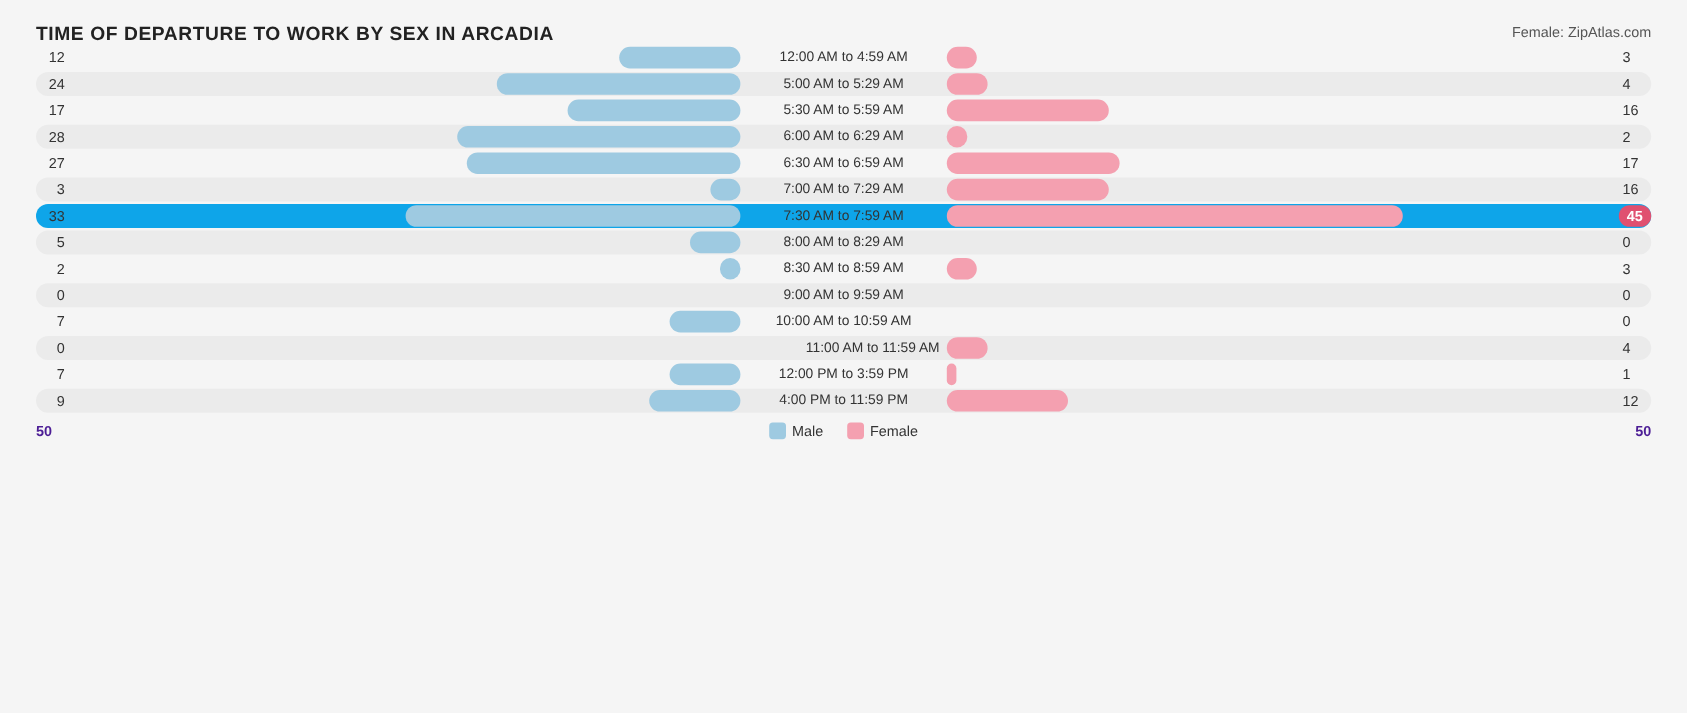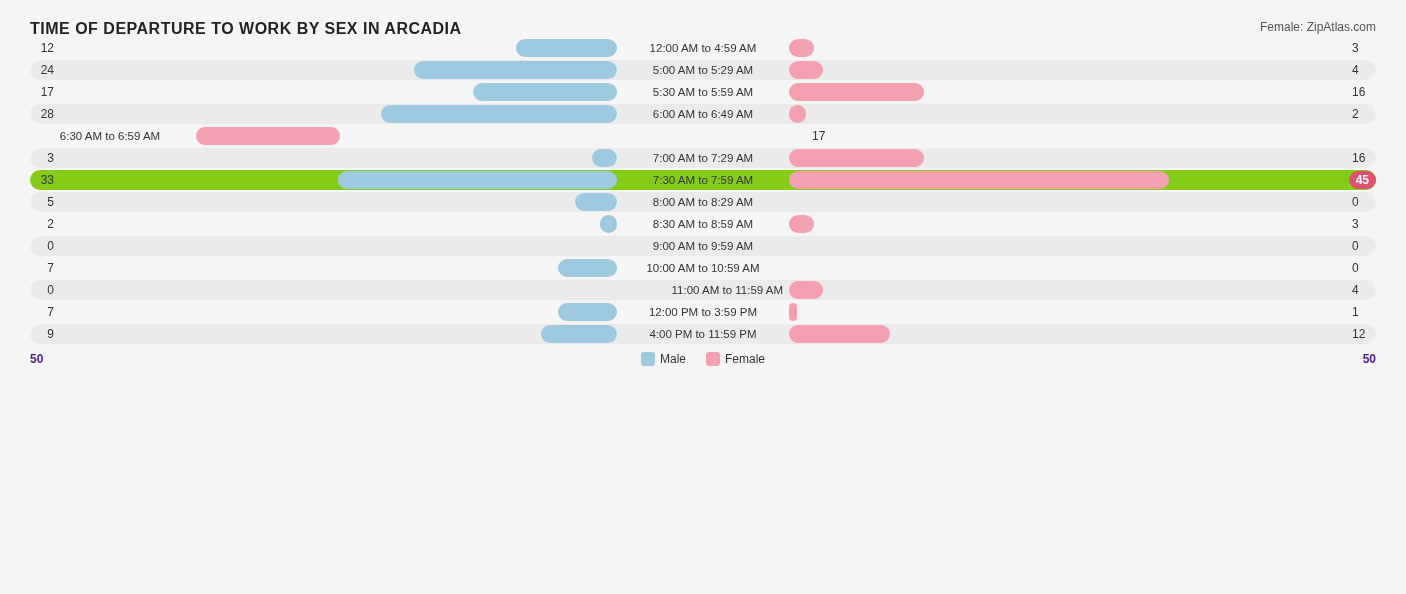--- a/index.html
+++ b/index.html
@@ -201,29 +201,35 @@
       <span class="female-value">16</span>
     </div>
   </div>
       <div class="full-row alt">
     <div class="left-section" style="width:48%; display:flex; align-items:center; justify-content:flex-end; gap:0; padding-right:6px;">
       <span class="male-value">28</span>
       <div class="male-bar-wrap" style="display:flex; justify-content:flex-end; width:380px;">
         <div class="male-bar" style="width:236px; height:18px; background:#9ecae1; border-radius:9px;"></div>
       </div>
     </div>
-    <div class="time-label" style="width:160px; text-align:center; font-size:11.5px; color:#333; white-space:nowrap; flex-shrink:0;">6:00 AM to 6:49 AM</div>
+    <div class="time-label" style="width:160px; text-align:center; font-size:11.5px; color:#333; white-space:nowrap; flex-shrink:0;">6:00 AM to 6:29 AM</div>
     <div class="right-section" style="width:48%; display:flex; align-items:center; gap:6px; padding-left:6px;">
       <div class="female-bar-wrap" style="display:flex; justify-content:flex-start; width:380px;">
         <div class="female-bar" style="width:17px; height:18px; background:#f4a0b0; border-radius:9px;"></div>
       </div>
       <span class="female-value">2</span>
     </div>
   </div>
       <div class="full-row">
+    <div class="left-section" style="width:48%; display:flex; align-items:center; justify-content:flex-end; gap:6px; padding-right:6px;">
+      <span class="male-value">27</span>
+      <div class="male-bar-wrap" style="display:flex; justify-content:flex-end; width:380px;">
+        <div class="male-bar" style="width:228px; height:18px; background:#9ecae1; border-radius:9px;"></div>
+      </div>
+    </div>
     <div class="time-label" style="width:160px; text-align:center; font-size:11.5px; color:#333; white-space:nowrap; flex-shrink:0;">6:30 AM to 6:59 AM</div>
     <div class="right-section" style="width:48%; display:flex; align-items:center; gap:6px; padding-left:6px;">
       <div class="female-bar-wrap" style="display:flex; justify-content:flex-start; width:380px;">
         <div class="female-bar" style="width:144px; height:18px; background:#f4a0b0; border-radius:9px;"></div>
       </div>
       <span class="female-value">17</span>
     </div>
   </div>
       <div class="full-row alt">
     <div class="left-section" style="width:48%; display:flex; align-items:center; justify-content:flex-end; gap:6px; padding-right:6px;">
@@ -233,21 +239,21 @@
       </div>
     </div>
     <div class="time-label" style="width:160px; text-align:center; font-size:11.5px; color:#333; white-space:nowrap; flex-shrink:0;">7:00 AM to 7:29 AM</div>
     <div class="right-section" style="width:48%; display:flex; align-items:center; gap:6px; padding-left:6px;">
       <div class="female-bar-wrap" style="display:flex; justify-content:flex-start; width:380px;">
         <div class="female-bar" style="width:135px; height:18px; background:#f4a0b0; border-radius:9px;"></div>
       </div>
       <span class="female-value">16</span>
     </div>
   </div>
-      <div class="full-row" style="background: #84cc16; border-radius: 15px;">
+      <div class="full-row" style="background: #0ea5e9; border-radius: 15px;">
     <div class="left-section" style="width:48%; display:flex; align-items:center; justify-content:flex-end; gap:6px; padding-right:6px;">
       <span class="male-value">33</span>
       <div class="male-bar-wrap" style="display:flex; justify-content:flex-end; width:380px;">
         <div class="male-bar" style="width:279px; height:18px; background:#9ecae1; border-radius:9px;"></div>
       </div>
     </div>
     <div class="time-label" style="width:160px; text-align:center; font-size:11.5px; color:#333; white-space:nowrap; flex-shrink:0;">7:30 AM to 7:59 AM</div>
     <div class="right-section" style="width:48%; display:flex; align-items:center; gap:6px; padding-left:6px;">
       <div class="female-bar-wrap" style="display:flex; justify-content:flex-start; width:380px;">
         <div class="female-bar" style="width:380px; height:18px; background:#f4a0b0; border-radius:9px;"></div>

